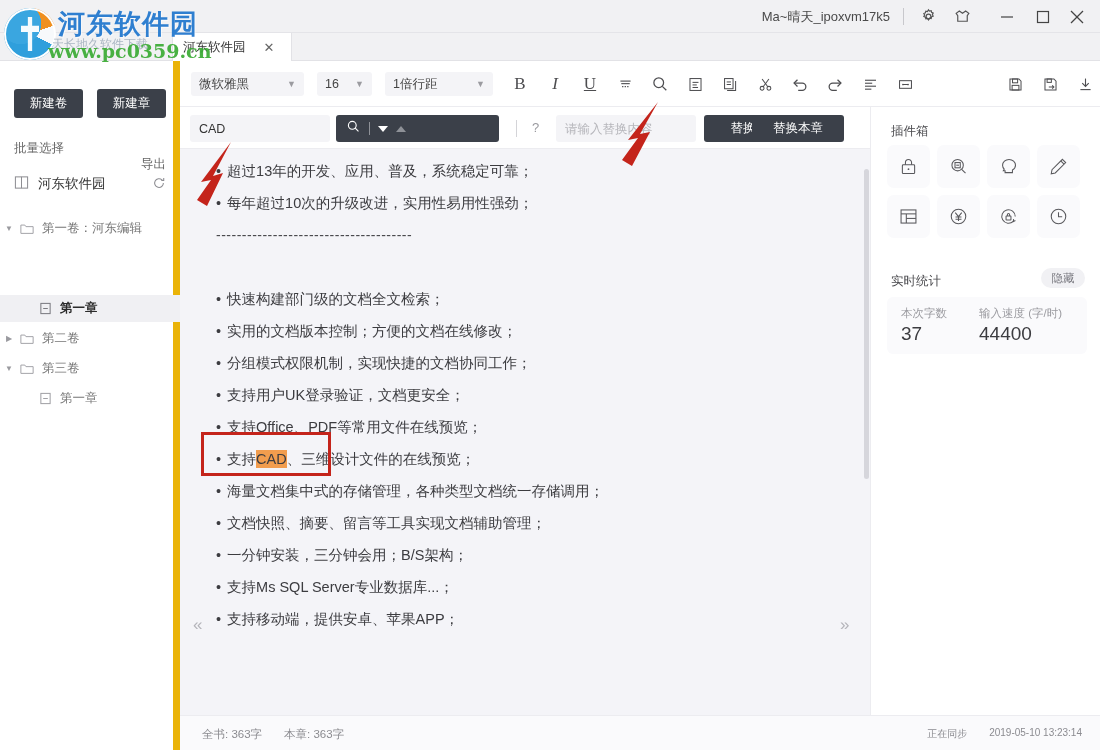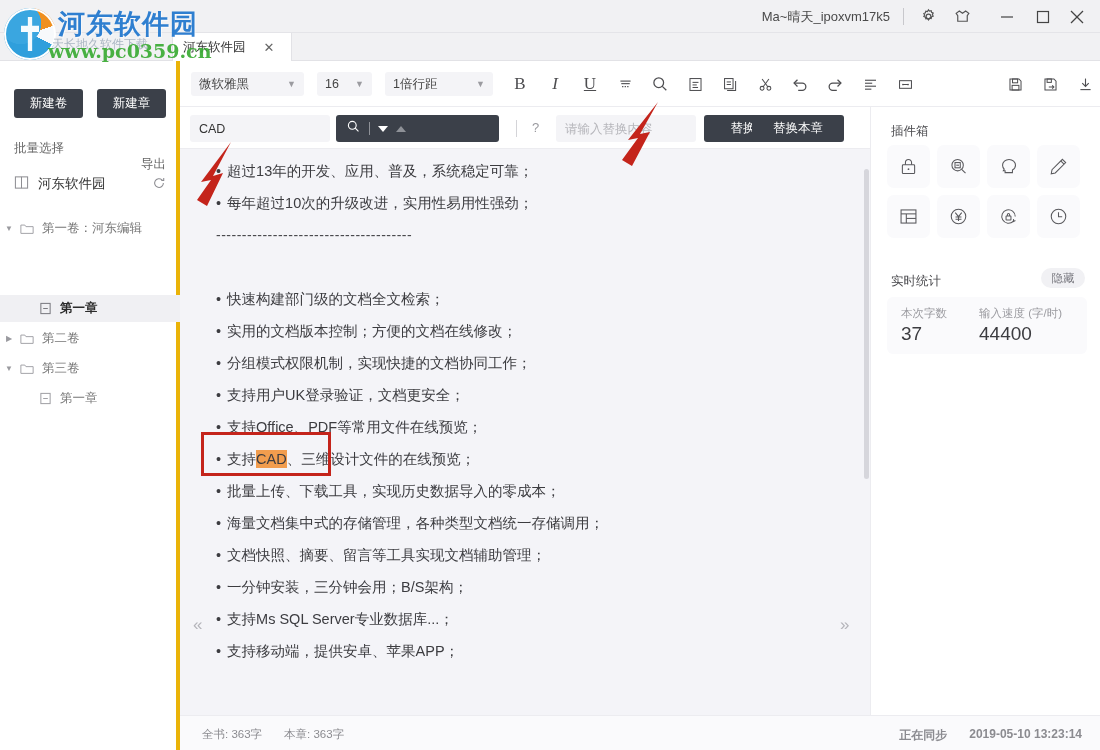--- a/index.html
+++ b/index.html
@@ -82,21 +82,21 @@
     border-left: 1px solid #e2e2e6; border-right: 1px solid #e2e2e6;
     display: flex; align-items: center; padding: 0 10px; gap: 18px;
     cursor: pointer;
   }
   .tab-label { font-size: 12.5px; color: #333; }
   .tab-close { font-size: 13px; color: #666; cursor: pointer; line-height: 1; }
 
   
   .sidebar {
     position: absolute; left: 0; top: 61px; width: 180px; height: 689px;
-    background: #ffffff; border-right: 4px solid #eab308;
+    background: #ffffff; border-right: 7px solid #eab308;
   }
   .side-btns {
     position: absolute; left: 0; top: 28px; width: 180px; height: 30px;
     display: flex; gap: 14px; padding: 0 14px;
   }
   .btn-dark {
     flex: 1; height: 29px; background: #3b4049; color: #ffffff;
     font-size: 12.5px; border: none; border-radius: 3px;
     display: flex; align-items: center; justify-content: center;
     cursor: pointer;
@@ -244,21 +244,21 @@
   .stat-val { font-size: 19px; color: #3c3c40; margin-top: 2px; white-space: nowrap; }
 
   
   .statusbar {
     position: absolute; left: 180px; top: 715px; width: 920px; height: 35px;
     background: #fafafc; border-top: 1px solid #ececf0;
   }
   .sb-left { position: absolute; left: 22px; top: 11px; display: flex; gap: 22px;
              font-size: 11.5px; color: #8b8b90; }
   .sb-right { position: absolute; right: 18px; top: 11px; display: flex; gap: 22px;
-              font-size: 12px; color: #8b8b90; font-weight: bold; }
+              font-size: 10px; color: #8b8b90; }
 
   
   .ann { position: absolute; pointer-events: none; z-index: 60; }
   .ann-box {
     position: absolute; z-index: 55; border: 3px solid #c4241b;
     pointer-events: none;
   }
 </style>
 </head>
 <body>
@@ -541,23 +541,20 @@
         <span class="b">•</span><span>分组模式权限机制，实现快捷的文档协同工作；</span>
       </div>
       <div class="p-line">
         <span class="b">•</span><span>支持用户UK登录验证，文档更安全；</span>
       </div>
       <div class="p-line">
         <span class="b">•</span><span>支持Office、PDF等常用文件在线预览；</span>
       </div>
       <div class="p-line">
         <span class="b">•</span><span>支持</span><span class="hl">CAD</span><span>、三维设计文件的在线预览；</span>
-      </div>
-      <div class="p-line">
-        <span class="b">•</span><span>批量上传、下载工具，实现历史数据导入的零成本；</span>
       </div>
       <div class="p-line">
         <span class="b">•</span><span>海量文档集中式的存储管理，各种类型文档统一存储调用；</span>
       </div>
       <div class="p-line">
         <span class="b">•</span><span>文档快照、摘要、留言等工具实现文档辅助管理；</span>
       </div>
       <div class="p-line">
         <span class="b">•</span><span>一分钟安装，三分钟会用；B/S架构；</span>
       </div>

